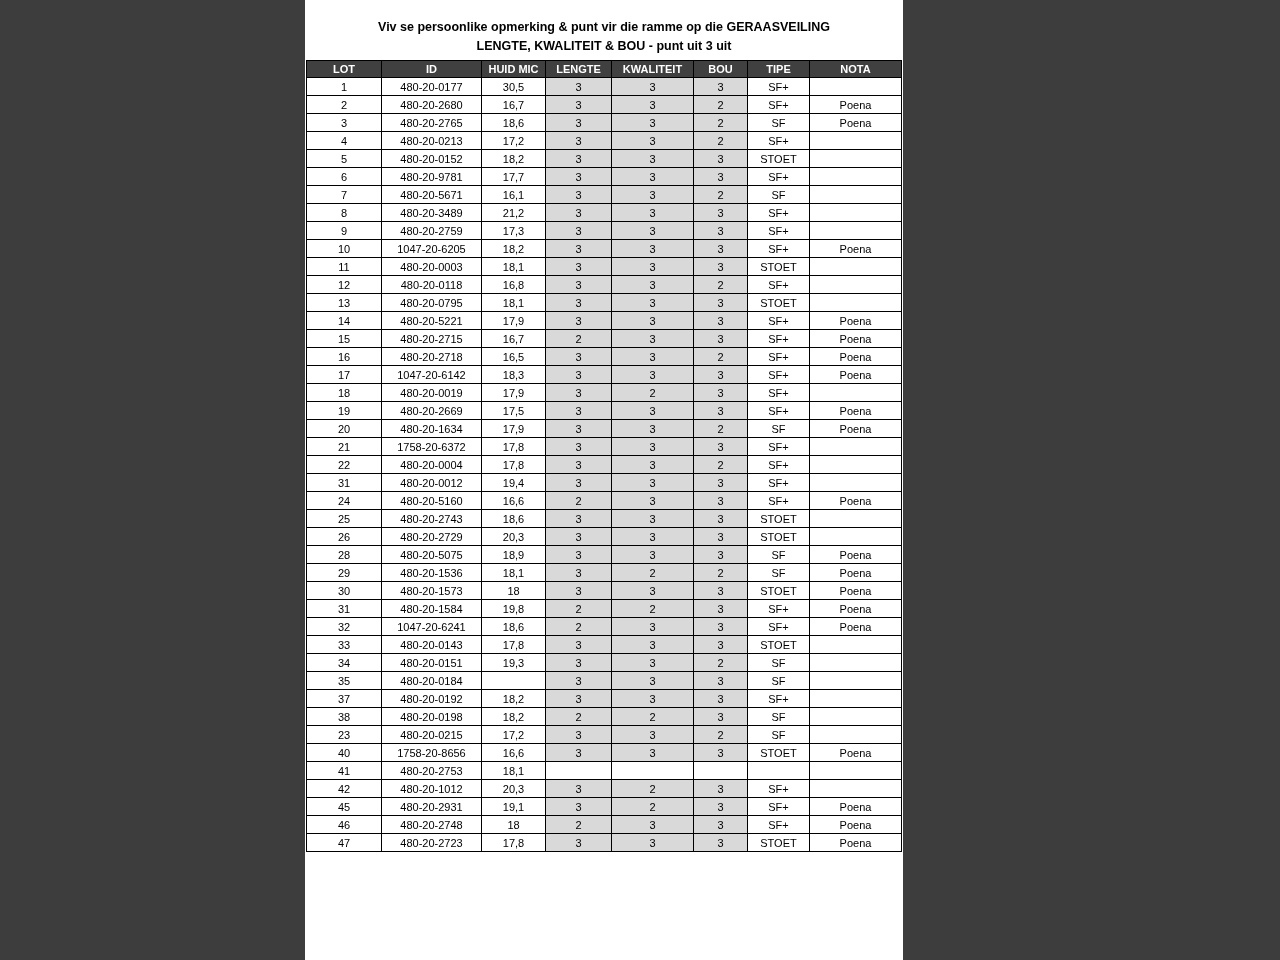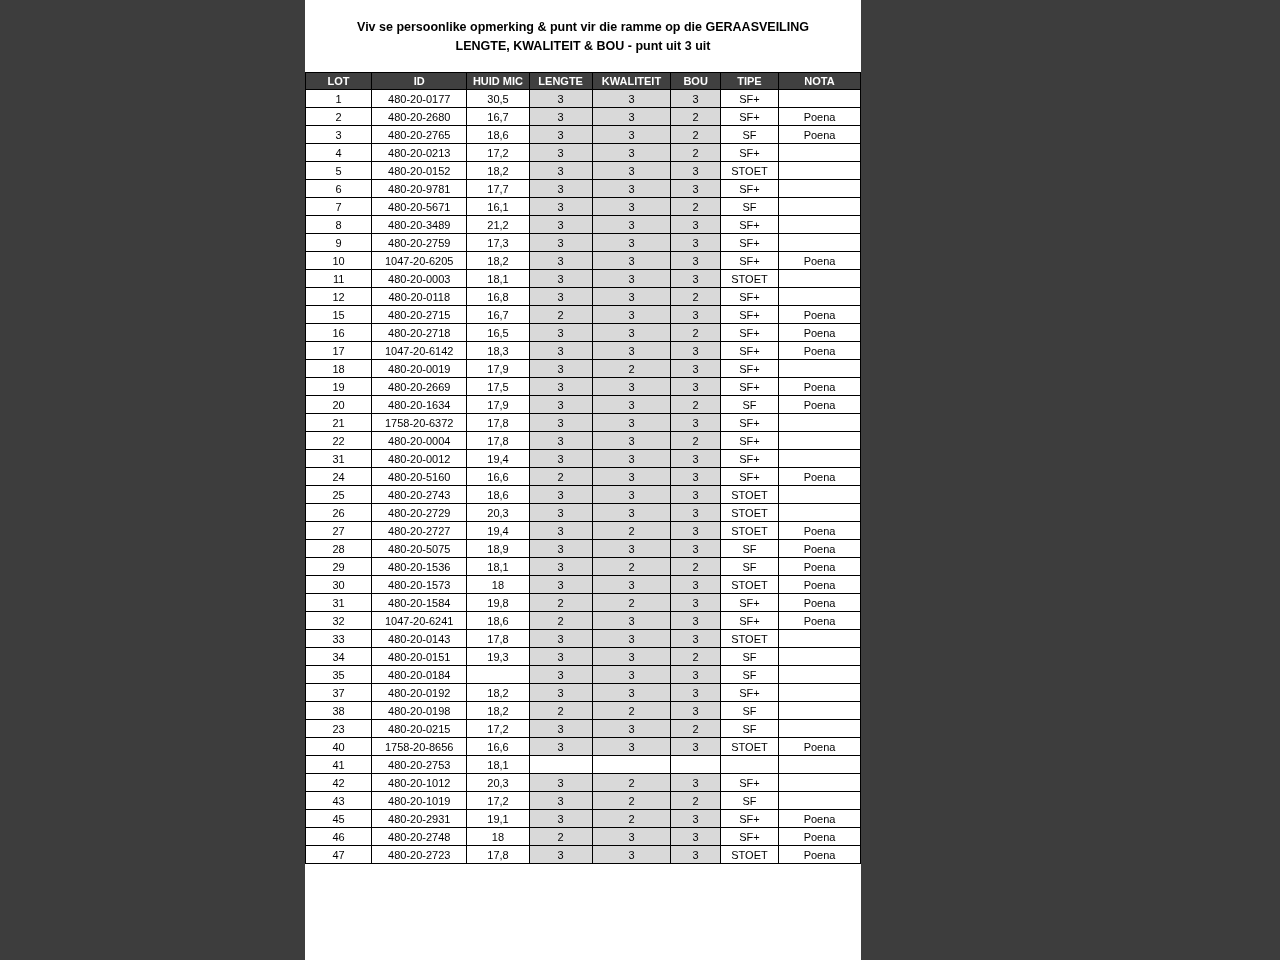--- a/index.html
+++ b/index.html
@@ -12,37 +12,37 @@
     width: 1280px;
     height: 960px;
     background: #3d3d3d;
     position: relative;
     overflow: hidden;
   }
   .page {
     position: absolute;
     left: 305px;
     top: 0;
-    width: 556px;
+    width: 598px;
     height: 960px;
     background: #ffffff;
   }
   .titles {
     padding-top: 18px;
     text-align: center;
   }
   .title-line {
     font-size: 12.5px;
     font-weight: bold;
     color: #000;
     line-height: 19px;
   }
   table.scores {
     border-collapse: collapse;
-    margin: 16px auto 0 auto;
+    margin: 4px auto 0 auto;
     table-layout: fixed;
     font-size: 11px;
     color: #000;
   }
   table.scores th, table.scores td {
     border: 1px solid #000;
     padding: 0 2px;
     height: 17px;
     text-align: center;
     overflow: hidden;
@@ -215,20 +215,40 @@
             <td>12</td>
             <td>480-20-0118</td>
             <td>16,8</td>
             <td class="shade">3</td>
             <td class="shade">3</td>
             <td class="shade">2</td>
             <td>SF+</td>
             <td></td>
           </tr>
           <tr>
+            <td>13</td>
+            <td>480-20-0795</td>
+            <td>18,1</td>
+            <td class="shade">3</td>
+            <td class="shade">3</td>
+            <td class="shade">3</td>
+            <td>STOET</td>
+            <td></td>
+          </tr>
+          <tr>
+            <td>14</td>
+            <td>480-20-5221</td>
+            <td>17,9</td>
+            <td class="shade">3</td>
+            <td class="shade">3</td>
+            <td class="shade">3</td>
+            <td>SF+</td>
+            <td>Poena</td>
+          </tr>
+          <tr>
             <td>15</td>
             <td>480-20-2715</td>
             <td>16,7</td>
             <td class="shade">2</td>
             <td class="shade">3</td>
             <td class="shade">3</td>
             <td>SF+</td>
             <td>Poena</td>
           </tr>
           <tr>
@@ -335,30 +355,20 @@
             <td>26</td>
             <td>480-20-2729</td>
             <td>20,3</td>
             <td class="shade">3</td>
             <td class="shade">3</td>
             <td class="shade">3</td>
             <td>STOET</td>
             <td></td>
           </tr>
           <tr>
-            <td>27</td>
-            <td>480-20-2727</td>
-            <td>19,4</td>
-            <td class="shade">3</td>
-            <td class="shade">2</td>
-            <td class="shade">3</td>
-            <td>STOET</td>
-            <td>Poena</td>
-          </tr>
-          <tr>
             <td>28</td>
             <td>480-20-5075</td>
             <td>18,9</td>
             <td class="shade">3</td>
             <td class="shade">3</td>
             <td class="shade">3</td>
             <td>SF</td>
             <td>Poena</td>
           </tr>
           <tr>
@@ -482,30 +492,20 @@
             <td></td>
           </tr>
           <tr>
             <td>42</td>
             <td>480-20-1012</td>
             <td>20,3</td>
             <td class="shade">3</td>
             <td class="shade">2</td>
             <td class="shade">3</td>
             <td>SF+</td>
-            <td></td>
-          </tr>
-          <tr>
-            <td>43</td>
-            <td>480-20-1019</td>
-            <td>17,2</td>
-            <td class="shade">3</td>
-            <td class="shade">2</td>
-            <td class="shade">2</td>
-            <td>SF</td>
             <td></td>
           </tr>
           <tr>
             <td>45</td>
             <td>480-20-2931</td>
             <td>19,1</td>
             <td class="shade">3</td>
             <td class="shade">2</td>
             <td class="shade">3</td>
             <td>SF+</td>

